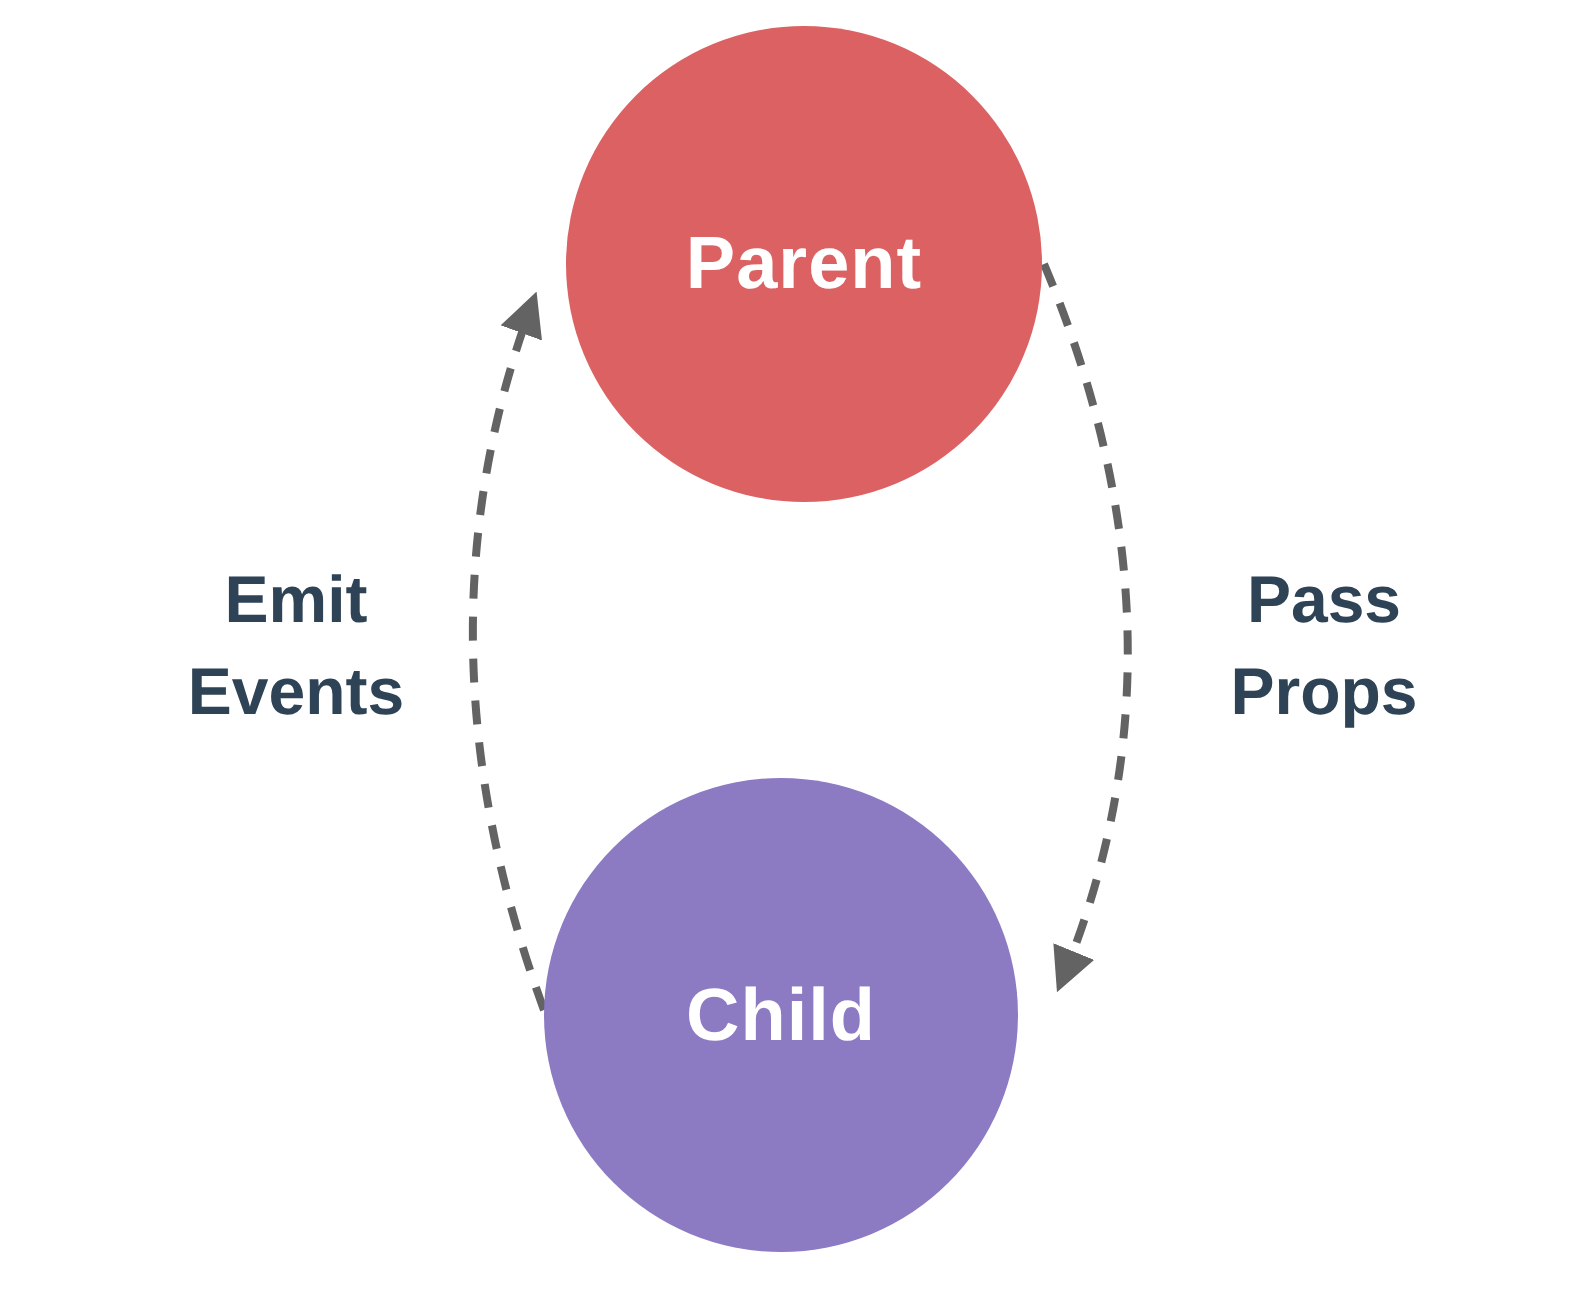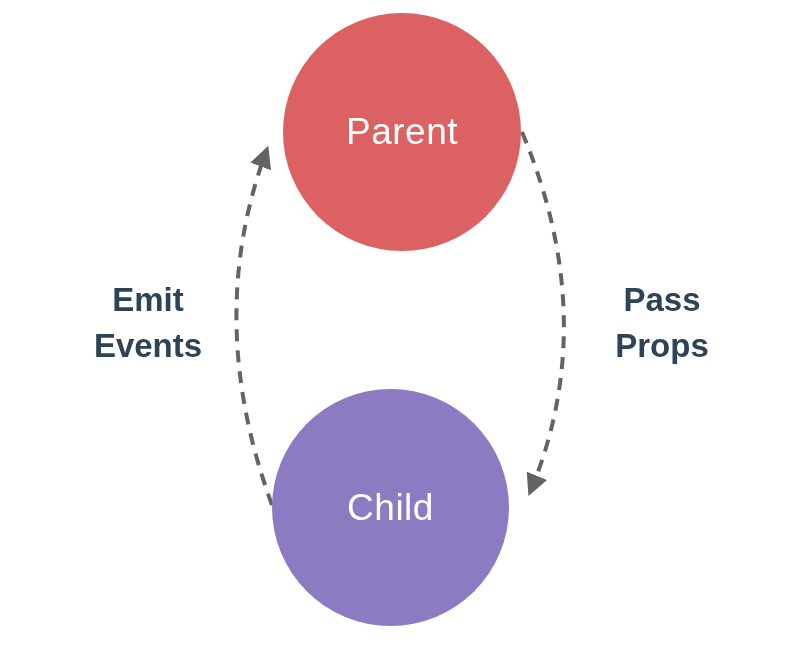--- a/index.html
+++ b/index.html
@@ -29,21 +29,21 @@
     stroke: var(--arrow, #636363);
     stroke-width: 4;
     stroke-dasharray: 12 9;
   }
   .node {
     position: absolute;
     border-radius: 50%;
     display: flex;
     align-items: center;
     justify-content: center;
-    font-weight: normal;
+    font-weight: bold;
     font-size: 37px;
     letter-spacing: 0.5px;
     color: var(--node-text, #ffffff);
   }
   .node.parent {
     left: 283px;
     top: 13px;
     width: 238px;
     height: 238px;
     background: var(--parent-fill, #dc6163);

